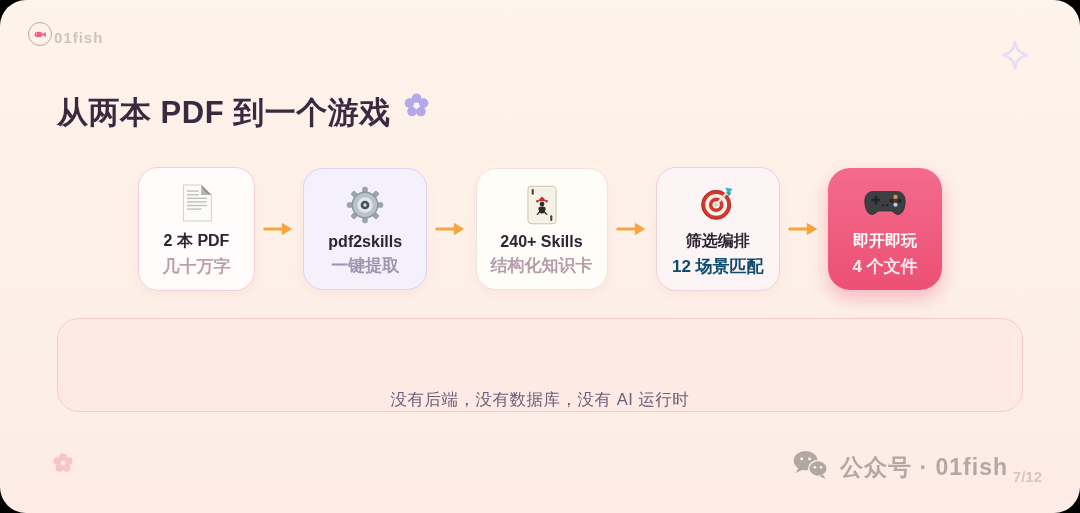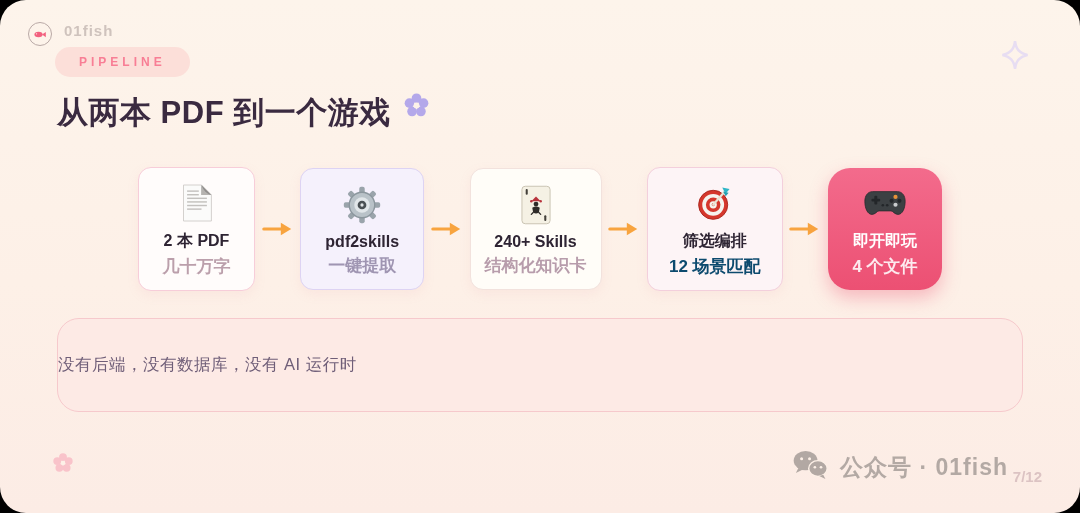--- a/index.html
+++ b/index.html
@@ -2,61 +2,61 @@
 <html><head>
 <meta charset="utf-8">
 <style>
   html,body{margin:0;padding:0;background:#000;}
   body{font-family:"Liberation Sans","DejaVu Sans",sans-serif;}
   .slide{
     position:relative;width:1080px;height:513px;border-radius:26px;overflow:hidden;
     background:linear-gradient(180deg,#fdf4eb 0%,#fdf0e7 55%,#fcece5 100%);
   }
   
-  .brand{position:absolute;left:28px;top:22px;display:flex;align-items:flex-start;gap:12px;}
+  .brand{position:absolute;left:28px;top:22px;display:flex;align-items:flex-end;gap:2px;}
   .brand-circle{width:22px;height:22px;border-radius:50%;border:1.6px solid #b9a9a6;display:flex;align-items:center;justify-content:center;}
   .brand-name{font-size:15px;letter-spacing:1px;color:#cfc3bd;font-weight:600;}
   .badge{
     position:absolute;left:55px;top:47px;padding:8px 24px;border-radius:20px;
     background:#fcdfd9;color:#f87e95;font-size:12px;font-weight:700;letter-spacing:4px;
   }
   .title-row{position:absolute;left:57px;top:92px;display:flex;gap:12px;}
   .title{font-size:31px;font-weight:800;color:#3a2a40;letter-spacing:0.5px;}
   
   .pipeline{
     position:absolute;left:138px;right:138px;top:167px;height:124px;
     display:flex;align-items:center;justify-content:space-between;
   }
   .card{
-    box-sizing:border-box;min-height:122px;border-radius:13px;padding:14px 12px 12px;
+    box-sizing:border-box;min-height:122px;border-radius:20px;padding:14px 12px 12px;
     display:flex;flex-direction:column;align-items:center;justify-content:center;gap:3px;
     box-shadow:0 4px 12px rgba(226,150,160,0.10);
   }
   .card .icn{height:42px;display:flex;align-items:center;justify-content:center;margin-bottom:4px;}
   .card-title{font-size:16px;font-weight:700;color:#2e2433;white-space:nowrap;}
   .card-sub{font-size:17px;font-weight:600;white-space:nowrap;}
   .c1{width:117px;background:#fffcfb;border:1.5px solid #f7cdd9;}
   .c1 .card-sub{color:#bb9fab;}
   .c2{width:124px;background:#f5f1fc;border:1.5px solid #ddd3f3;}
   .c2 .card-sub{color:#9f95b2;}
   .c3{width:132px;background:#fffdf8;border:1.5px solid #f2e2dd;}
   .c3 .card-sub{color:#b79cab;}
-  .c4{width:136px;background:#fdf4f6;border:1.5px solid #f3cfdc;}
+  .c4{width:124px;background:#fdf4f6;border:1.5px solid #f3cfdc;}
   .c4 .card-sub{color:#0c4a6e;}
   .c5{width:114px;border:none;border-radius:22px;
       background:linear-gradient(180deg,#f36b8c 0%,#ec5073 100%);
       box-shadow:0 8px 18px rgba(236,81,115,0.35);}
   .c5 .card-title{color:#ffffff;}
   .c5 .card-sub{color:rgba(255,255,255,0.88);}
   .arrow{flex:0 0 auto;display:flex;align-items:center;justify-content:center;}
   
   .summary{
     position:absolute;left:57px;top:318px;width:966px;height:94px;box-sizing:border-box;
     border:1.5px solid #f6c9cc;border-radius:22px;background:#fdeae5;
-    display:flex;flex-direction:column;align-items:flex-start;justify-content:center;gap:9px;
+    display:flex;align-items:flex-end;justify-content:center;gap:9px;
   }
   .summary-line1{font-size:16.5px;color:#6f5e78;font-weight:500;letter-spacing:0.5px;}
   .summary-line2{font-size:17.5px;color:#ef417a;font-weight:800;letter-spacing:0.5px;display:flex;align-items:center;gap:8px;}
   
   .flower-deco{position:absolute;left:52px;top:452px;}
   .sparkle-deco{position:absolute;left:1000px;top:40px;}
   .footer-account{position:absolute;right:72px;top:450px;display:flex;align-items:center;gap:12px;}
   .footer-account-text{font-size:23px;color:#b3a9a4;font-weight:600;letter-spacing:1px;}
   .page-number{position:absolute;right:38px;top:468px;font-size:15px;color:#dcc3c3;font-weight:600;}
 </style>
@@ -69,21 +69,20 @@
     <span class="brand-circle">
       <svg width="14" height="9" viewBox="0 0 24 14">
         <ellipse cx="9.5" cy="7" rx="7" ry="4.6" fill="#f2617f"></ellipse>
         <path d="M15.5 7 L22 2.5 L22 11.5 Z" fill="#f2617f"></path>
         <circle cx="6" cy="5.8" r="1.1" fill="#fdf2e9"></circle>
       </svg>
     </span>
     <span class="brand-name">01fish</span>
   </div>
 
-  <div class="badge">PIPELINE</div>
 
   <div class="title-row">
     <span class="title">从两本 PDF 到一个游戏</span>
     <span>
       <svg width="27" height="27" viewBox="0 0 28 28">
         <g fill="#b4a8ea">
           <circle cx="14" cy="6.5" r="5"></circle>
             <circle cx="21.3" cy="11.6" r="5"></circle>
           <circle cx="18.6" cy="20.2" r="5"></circle>
             <circle cx="9.4" cy="20.2" r="5"></circle>

